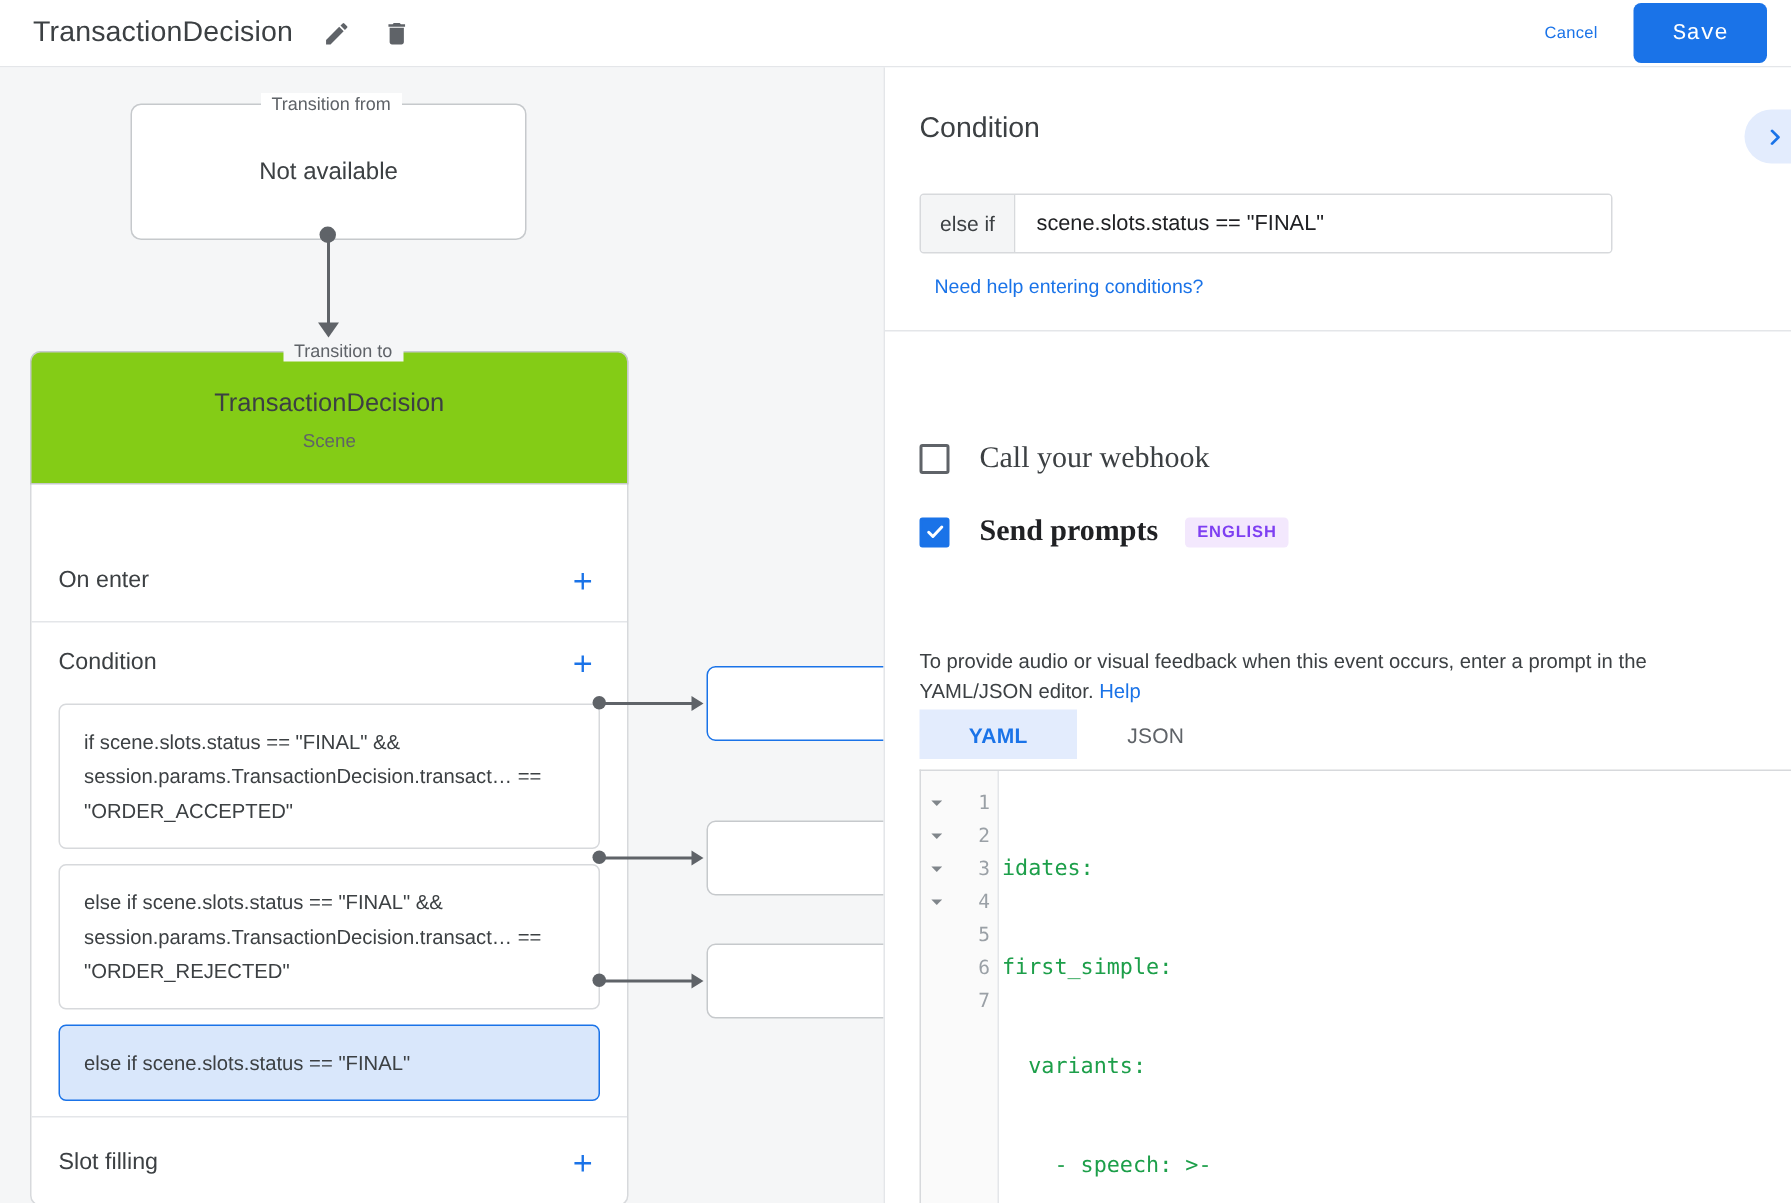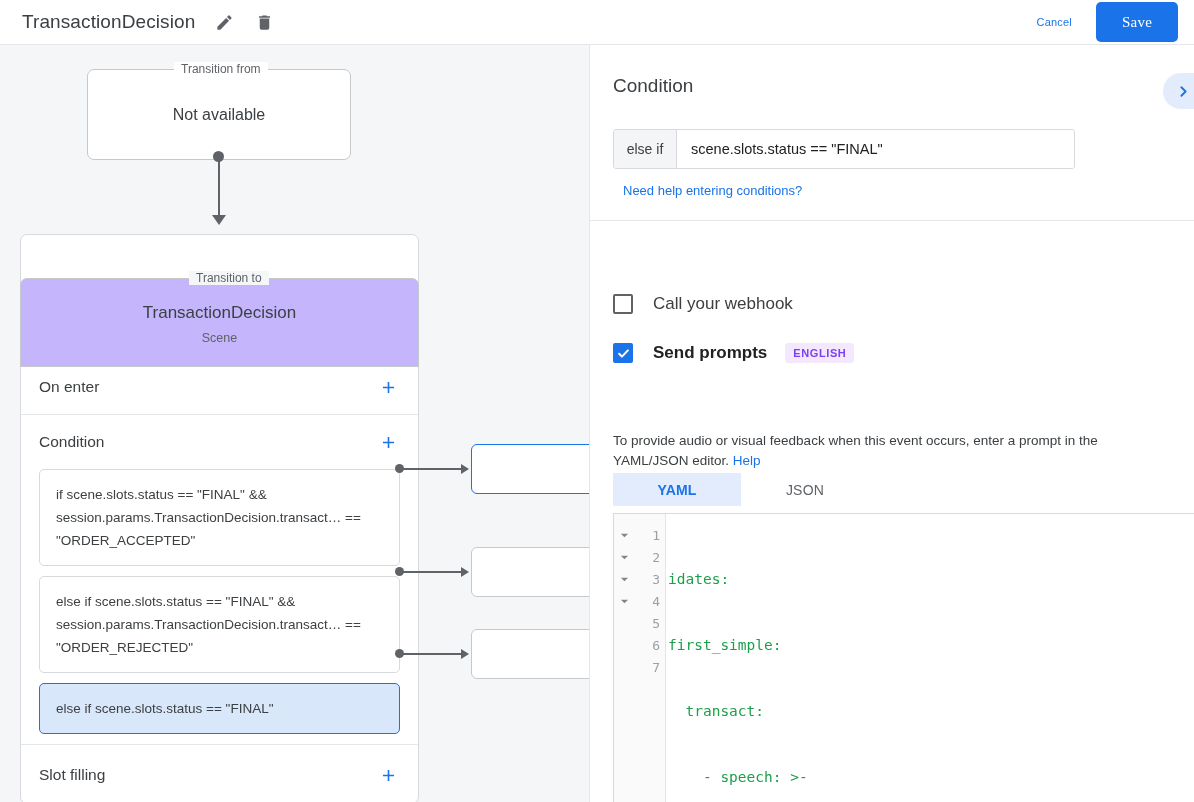--- a/index.html
+++ b/index.html
@@ -35,21 +35,21 @@
   #topbar-spacer { flex: 1; }
   #cancel-button {
     color: #1a73e8; font-size: 11px; background: none; border: none;
     padding: 8px 14px; cursor: pointer; font-family: inherit;
     letter-spacing: .2px;
   }
   #save-button {
     margin-left: 10px; margin-right: 16px;
     background: #1a73e8; color: #fff; border: none;
     border-radius: 5px; font-size: 15px; font-weight: 500;
-    padding: 0 26px; height: 40px; cursor: pointer; font-family: Liberation Serif, serif;
+    padding: 0 26px; height: 40px; cursor: pointer; font-family: Liberation Mono, monospace;
     letter-spacing: .2px;
   }
 
   
   #canvas {
     position: absolute; left: 0; top: 45px;
     width: 589px; height: 757px;
     background: #f5f6f7;
     overflow: hidden;
   }
@@ -106,24 +106,23 @@
   #scene-card {
     position: absolute; left: 20px; top: 189px;
     width: 399px; height: 570px;
     background: #ffffff;
     border: 1px solid #d7d9dc;
     border-radius: 7px;
   }
   #scene-header {
     position: absolute; left: -1px; top: -1px;
     width: 399px; height: 89px;
-    background: #c4b5fd;
+    background: #84cc16;
     border: 1px solid #c6c9cc;
     border-radius: 7px 7px 0 0;
-    margin-top: 44px;
   }
   #scene-header .flow-legend {
     left: 168px; top: -8px; background: #f5f6f7;
   }
   #scene-title {
     position: absolute; left: 0; top: 24px; width: 100%;
     text-align: center; font-size: 17px; color: #3c4043;
   }
   #scene-subtitle {
     position: absolute; left: 0; top: 52px; width: 100%;
@@ -250,21 +249,21 @@
   .checkbox {
     width: 20px; height: 20px; border-radius: 2px;
     border: 2px solid #5f6368; background: #fff;
     display: flex; align-items: center; justify-content: center;
     cursor: pointer; flex: none;
   }
   .checkbox.checked {
     background: #1a73e8; border-color: #1a73e8;
   }
   .cb-label {
-    margin-left: 20px; font-size: 17px; color: #3c4043;
+    margin-left: 20px; font-size: 20px; color: #3c4043; font-family: Liberation Serif, serif;
   }
   .cb-label.bold { font-weight: 600; color: #202124; }
   #lang-badge {
     margin-left: 18px;
     background: #f3e8fd; color: #7e3ff2;
     font-size: 11px; font-weight: 600; letter-spacing: .6px;
     padding: 4px 8px; border-radius: 3px;
   }
   #prompts-desc {
     position: absolute; left: 23px; top: 386px;
@@ -272,21 +271,21 @@
     font-size: 13.5px; color: #3c4043; line-height: 20px;
   }
   #prompts-help-link { color: #1a73e8; cursor: pointer; }
 
   
   #editor-tabs {
     position: absolute; left: 23px; top: 428px;
     display: flex;
   }
   .ed-tab {
-    width: 128px; height: 33px;
+    width: 105px; height: 33px;
     display: flex; align-items: center; justify-content: center;
     font-size: 14px; color: #5f6368; cursor: pointer;
     letter-spacing: .2px;
   }
   .ed-tab.active { background: #e3ecfd; color: #1a73e8; font-weight: 600; }
 
   #editor {
     position: absolute; left: 23px; top: 468px;
     width: 581px; height: 290px;
     border: 1px solid #d7d9dc;
@@ -507,21 +506,21 @@
           <span class="gut-num">6</span>
         </div>
       <div class="gut-row">
           <span class="fold"></span>
           <span class="gut-num">7</span>
         </div>
     </div>
     <div id="ed-code">
       <div class="code-row tk-key">idates:</div>
       <div class="code-row tk-key">first_simple:</div>
-      <div class="code-row tk-key">  transact:</div>
+      <div class="code-row tk-key">  variants:</div>
       <div class="code-row tk-key">    - speech: &gt;-</div>
       
       
       
     </div>
   </div>
 </div>
 
 <div id="expand-button">
   <svg width="17" height="17" viewBox="0 0 24 24" fill="none" stroke="#1a73e8" stroke-width="2.6" stroke-linecap="round" stroke-linejoin="round">

